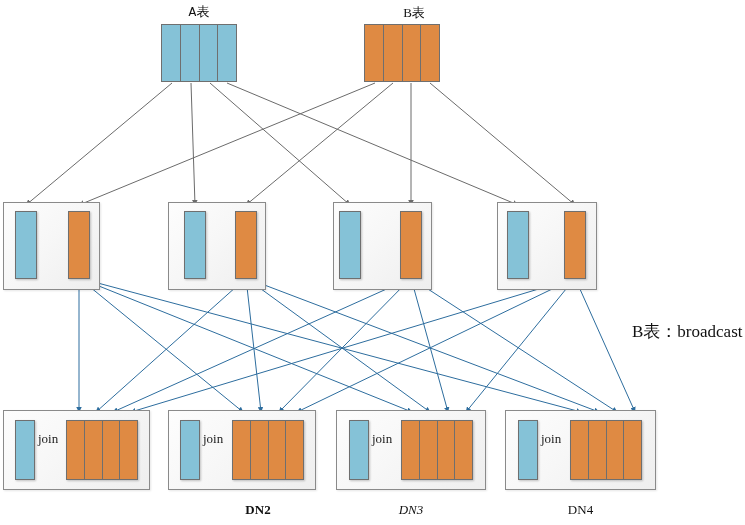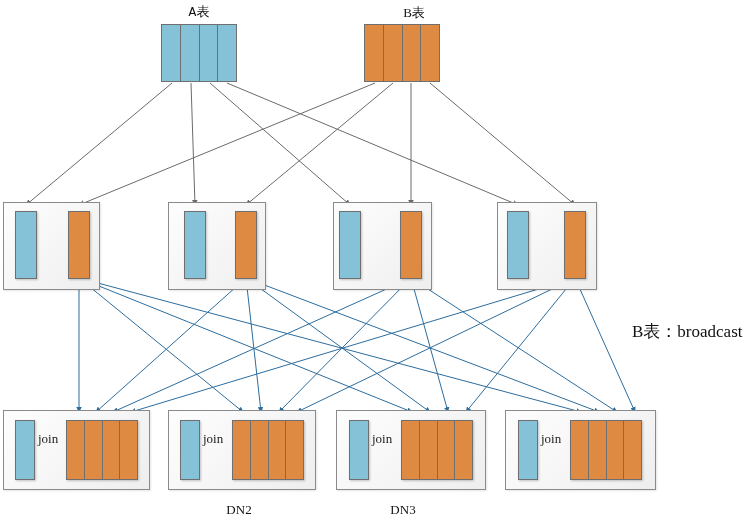--- a/index.html
+++ b/index.html
@@ -222,36 +222,37 @@
 
   <div class="panel" style="left:168px; top:410px; width:148px; height:80px;"></div>
   <div class="bar blue" style="left:180px; top:420px; width:20px; height:60px;"></div>
   <div class="join-label" style="left:203px; top:432px;">join</div>
   <div class="strip" style="left:232px; top:420px; width:72px; height:60px;">
     <div class="seg"></div>
     <div class="seg"></div>
     <div class="seg"></div>
     <div class="seg"></div>
   </div>
-  <div class="dn-caption" style="left:165px; top:503px; width:148px;">DN2</div>
+  <div class="dn-caption" style="left:184px; top:503px; width:148px;font-weight:bold;">DN2</div>
 
   <div class="panel" style="left:336px; top:410px; width:150px; height:80px;"></div>
   <div class="bar blue" style="left:349px; top:420px; width:20px; height:60px;"></div>
   <div class="join-label" style="left:372px; top:432px;">join</div>
   <div class="strip" style="left:401px; top:420px; width:72px; height:60px;">
     <div class="seg"></div>
     <div class="seg"></div>
     <div class="seg"></div>
     <div class="seg"></div>
   </div>
-  <div class="dn-caption" style="left:328px; top:503px; width:150px;">DN3</div>
+  <div class="dn-caption" style="left:336px; top:503px; width:150px;font-style:italic;">DN3</div>
 
   <div class="panel" style="left:505px; top:410px; width:151px; height:80px;"></div>
   <div class="bar blue" style="left:518px; top:420px; width:20px; height:60px;"></div>
   <div class="join-label" style="left:541px; top:432px;">join</div>
   <div class="strip" style="left:570px; top:420px; width:72px; height:60px;">
     <div class="seg"></div>
     <div class="seg"></div>
     <div class="seg"></div>
     <div class="seg"></div>
   </div>
+  <div class="dn-caption" style="left:505px; top:503px; width:151px;">DN4</div>
 
 </div>
 
 </body></html>

